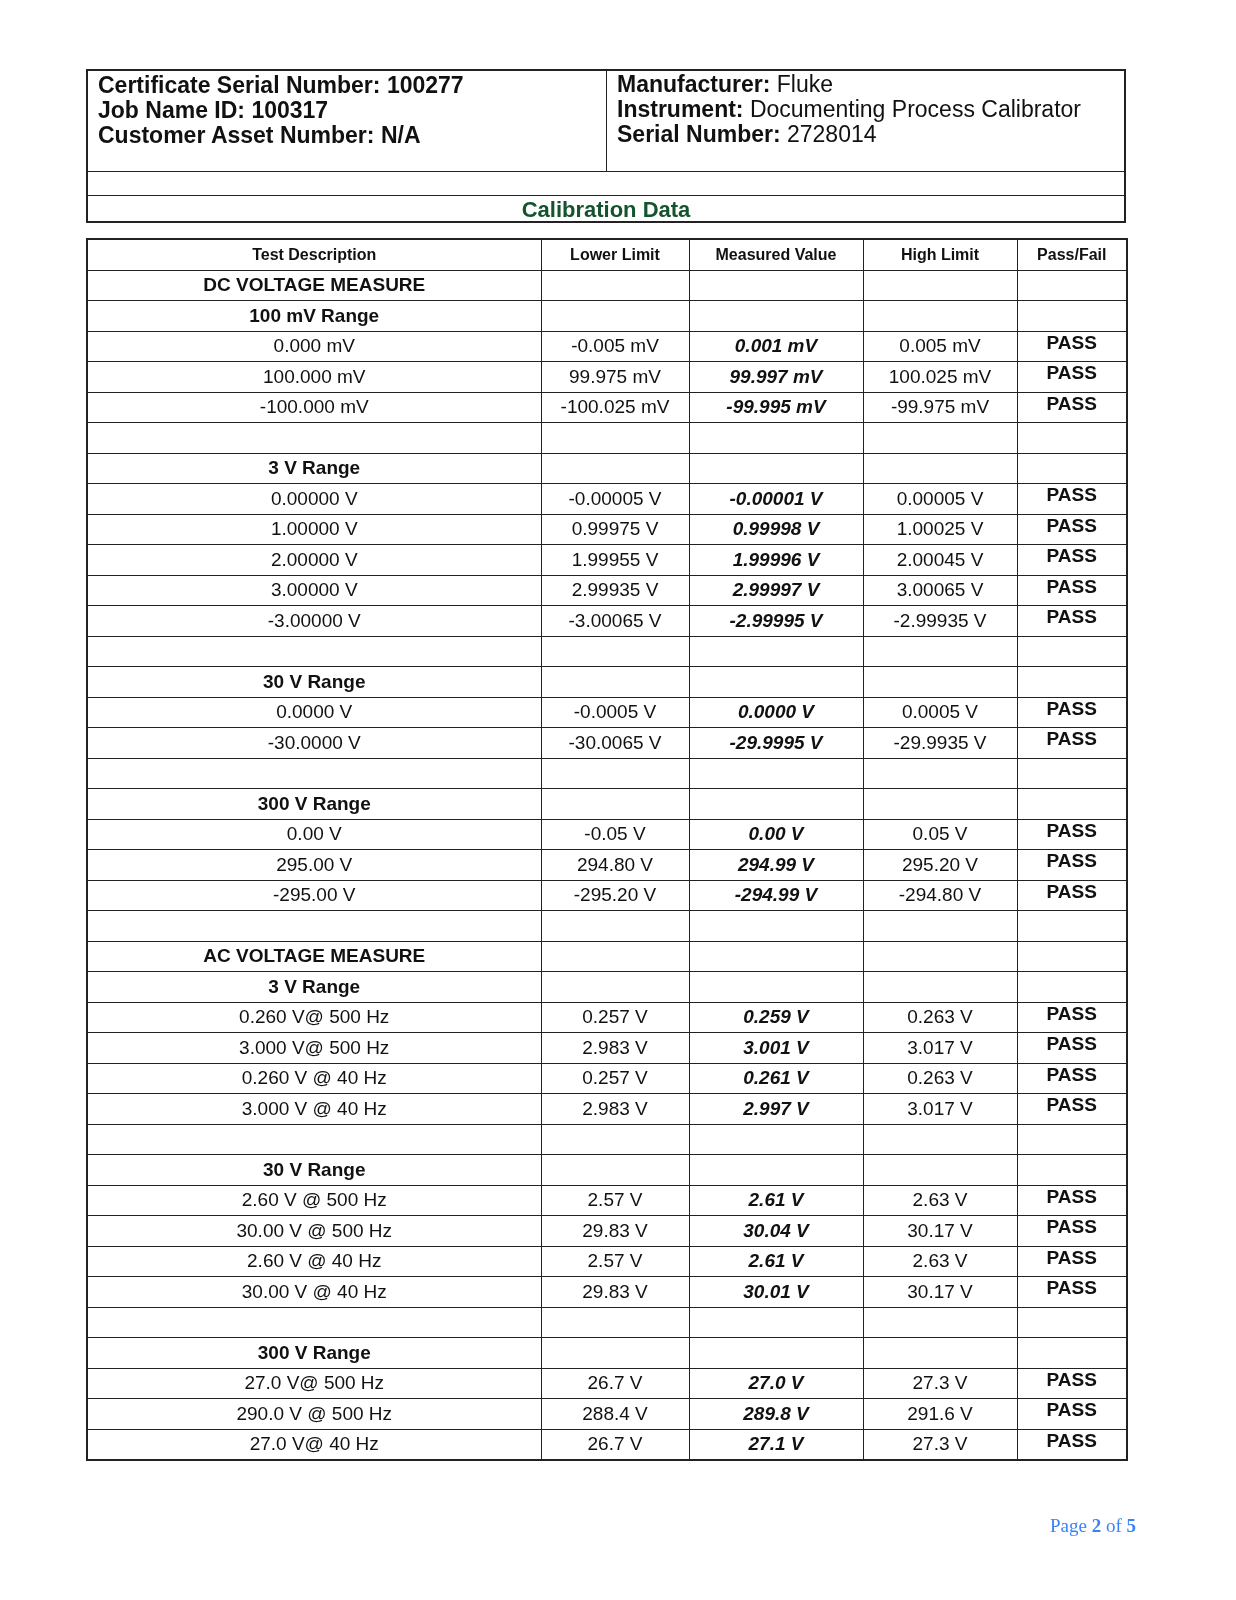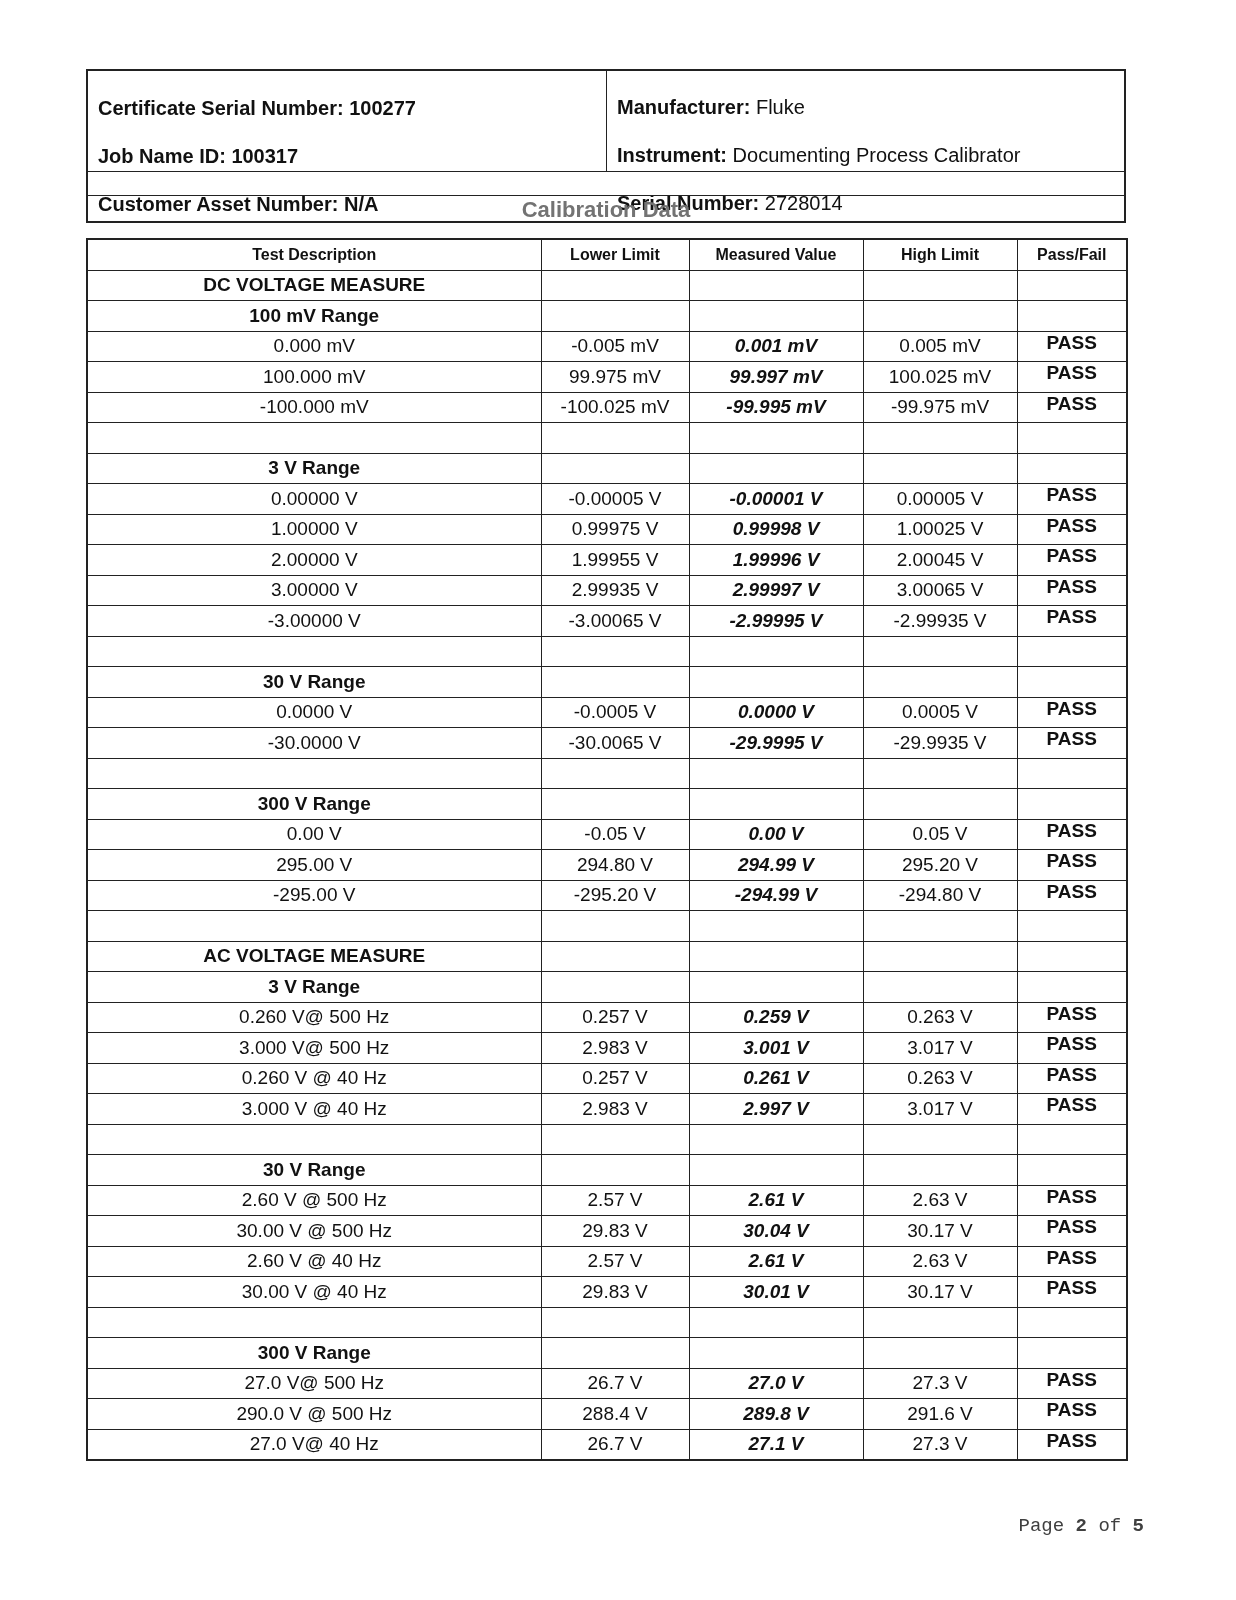--- a/index.html
+++ b/index.html
@@ -5,42 +5,42 @@
   html, body { margin: 0; padding: 0; background: #ffffff; }
   body { width: 1236px; height: 1600px; position: relative; font-family: "Liberation Sans", sans-serif; color: #111; }
 
   .header-box {
     position: absolute; left: 86px; top: 69px; width: 1040px; height: 154px;
     border: 2px solid #222; box-sizing: border-box;
   }
   .header-top { position: absolute; left: 0; top: 0; width: 100%; height: 101px; border-bottom: 1.5px solid #222; box-sizing: border-box; }
   .header-left { position: absolute; left: 0; top: 0; width: 519px; height: 100%; border-right: 1.5px solid #222; box-sizing: border-box; padding: 2px 10px; }
   .header-right { position: absolute; left: 519px; top: 0; right: 0; height: 100%; padding: 1px 10px; box-sizing: border-box; }
-  .hline { font-size: 20px; line-height: 25px; white-space: nowrap; margin-top: 23px; }
+  .hline { font-size: 23px; line-height: 25px; white-space: nowrap; }
   .hline b { font-weight: bold; }
   .blank-row { position: absolute; left: 0; top: 101px; width: 100%; height: 24px; border-bottom: 1.5px solid #222; box-sizing: border-box; }
   .title-row { position: absolute; left: 0; top: 125px; width: 100%; height: 27px; text-align: center; }
-  .title-row span { color: #737373; font-weight: bold; font-size: 22px; line-height: 28px; }
+  .title-row span { color: #14532d; font-weight: bold; font-size: 22px; line-height: 28px; }
 
   table.cal {
     position: absolute; left: 86px; top: 238px; width: 1040px;
     border-collapse: collapse; table-layout: fixed;
     border: 2px solid #222;
   }
   table.cal td, table.cal th {
     border: 1.5px solid #222; height: 29.5px; padding: 0; text-align: center;
     font-size: 19px; white-space: nowrap; overflow: hidden;
   }
   table.cal th { font-weight: bold; font-size: 16px; }
   td.lbl-section, td.lbl-range { font-weight: bold; }
   td.desc { font-weight: normal; }
   td.meas { font-weight: bold; font-style: italic; }
   td.pf { font-weight: bold; vertical-align: top; padding-top: 2px; }
 
-  .footer { position: absolute; right: 92px; top: 1515px; font-size: 19px; font-family: Liberation Mono, monospace; color: #404040; }
+  .footer { position: absolute; right: 100px; top: 1515px; font-size: 19px; font-family: Liberation Serif, serif; color: #3b82f6; }
   .footer b { font-weight: bold; }
 </style>
 </head>
 <body>
 
 <div class="header-box">
   <div class="header-top">
     <div class="header-left">
       <div class="hline"><b>Certificate Serial Number:</b> <b>100277</b></div>
       <div class="hline"><b>Job Name ID:</b> <b>100317</b></div>

